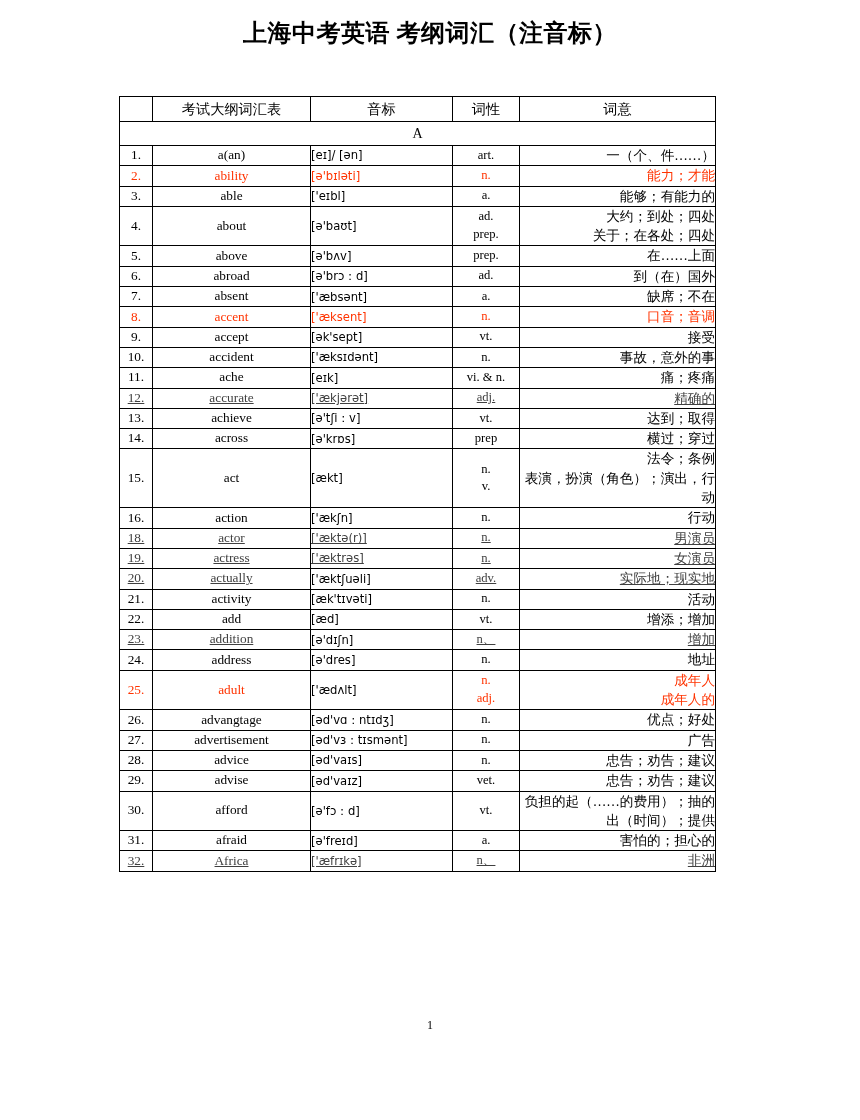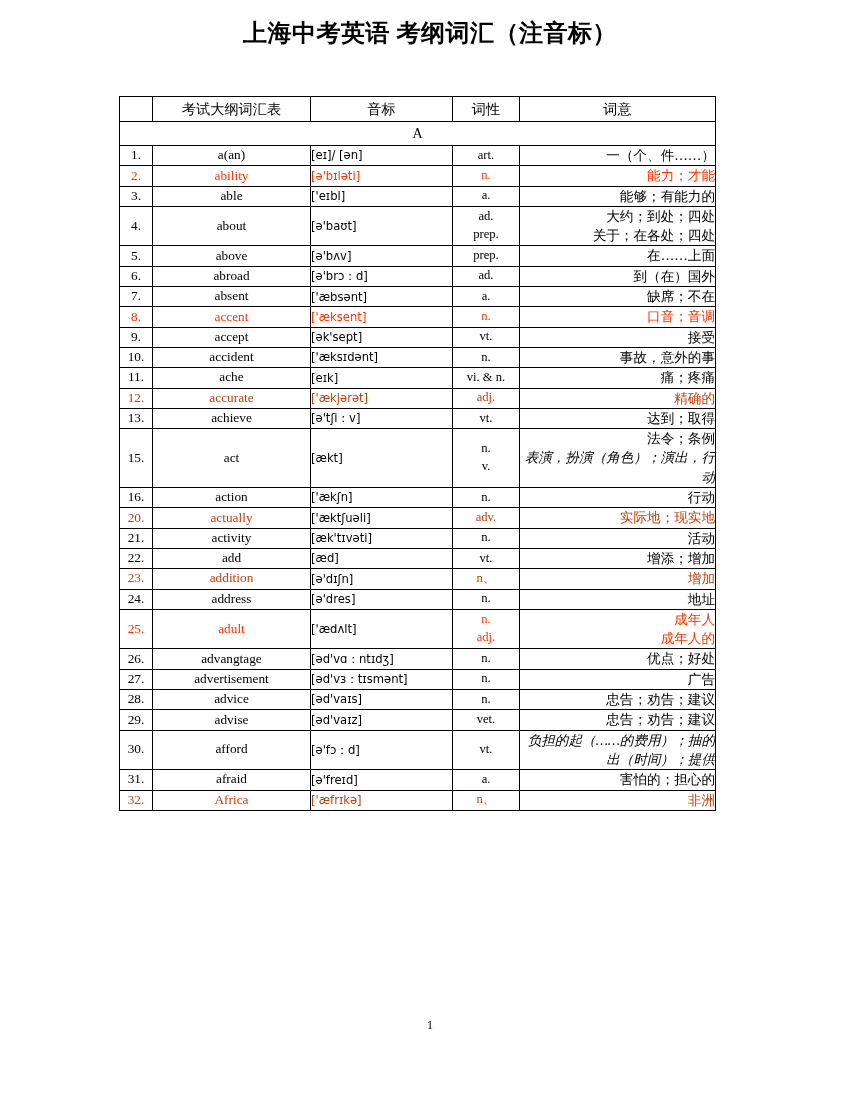--- a/index.html
+++ b/index.html
@@ -105,25 +105,25 @@
     margin-top: 48px;
   }
   .cell-mean {
     text-align: right;
     padding: 3px 2px 3px 6px;
     vertical-align: top;
     font-size: 13.6px;
   }
 
   .cell-pos div, .cell-mean div { white-space: nowrap; }
-  .cell-mean div.wrap { white-space: normal; font-style: italic; }
+  .cell-mean div.wrap { white-space: normal; }
 
   
   .red  { color: #FF3300; }
-  .blue { color: #c2410c; }
+  .blue { color: #404040; text-decoration: underline; }
   .bold { font-weight: bold; }
 
   .page-number {
     position: absolute;
     left: 0;
     right: 0;
     top: 1018px;
     text-align: center;
     font-size: 12px;
     color: #000;
@@ -295,20 +295,31 @@
             <td class="cell-word ">achieve</td>
             <td class="cell-ipa ">[ə'tʃi：v]</td>
             <td class="cell-pos ">
               <div>vt.</div>
             </td>
             <td class="cell-mean ">
               <div>达到；取得</div>
             </td>
           </tr>
           <tr>
+            <td class="cell-num ">14.</td>
+            <td class="cell-word ">across</td>
+            <td class="cell-ipa ">[ə'krɒs]</td>
+            <td class="cell-pos ">
+              <div>prep</div>
+            </td>
+            <td class="cell-mean ">
+              <div>横过；穿过</div>
+            </td>
+          </tr>
+          <tr>
             <td class="cell-num ">15.</td>
             <td class="cell-word ">act</td>
             <td class="cell-ipa ">[ækt]</td>
             <td class="cell-pos ">
               <div>n.</div>
               <div>v.</div>
             </td>
             <td class="cell-mean ">
               <div>法令；条例</div>
               <div class="wrap">表演，扮演（角色）；演出，行动</div>
@@ -316,20 +327,42 @@
           </tr>
           <tr>
             <td class="cell-num ">16.</td>
             <td class="cell-word ">action</td>
             <td class="cell-ipa ">['ækʃn]</td>
             <td class="cell-pos ">
               <div>n.</div>
             </td>
             <td class="cell-mean ">
               <div>行动</div>
+            </td>
+          </tr>
+          <tr>
+            <td class="cell-num blue">18.</td>
+            <td class="cell-word blue">actor</td>
+            <td class="cell-ipa blue">['æktə(r)]</td>
+            <td class="cell-pos blue">
+              <div>n.</div>
+            </td>
+            <td class="cell-mean blue">
+              <div>男演员</div>
+            </td>
+          </tr>
+          <tr>
+            <td class="cell-num blue">19.</td>
+            <td class="cell-word blue">actress</td>
+            <td class="cell-ipa blue">['æktrəs]</td>
+            <td class="cell-pos blue">
+              <div>n.</div>
+            </td>
+            <td class="cell-mean blue">
+              <div>女演员</div>
             </td>
           </tr>
           <tr>
             <td class="cell-num blue">20.</td>
             <td class="cell-word blue">actually</td>
             <td class="cell-ipa ">['æktʃuəli]</td>
             <td class="cell-pos blue">
               <div>adv.</div>
             </td>
             <td class="cell-mean blue">

